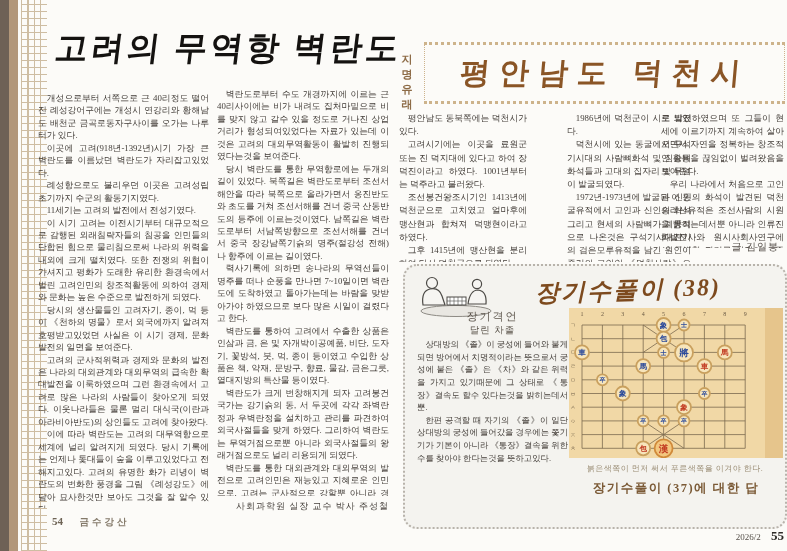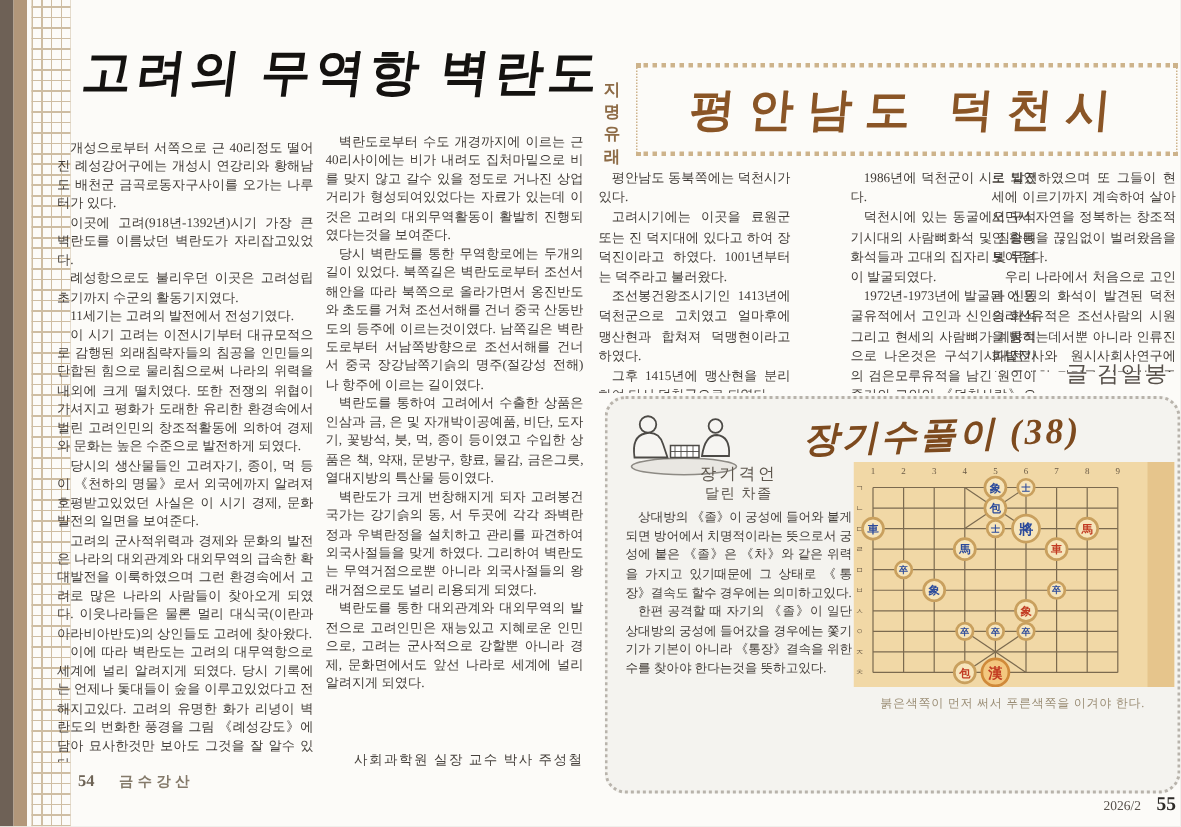--- a/index.html
+++ b/index.html
@@ -33,21 +33,21 @@
   .rp-titlebox{position:absolute;left:424px;top:42px;width:359px;height:56px;
     border-top:3px dotted #cdb38b;border-bottom:3px dotted #cdb38b;
     border-left:1px dotted #cdb38b;border-right:1px dotted #cdb38b;
     display:flex;align-items:center;justify-content:center;}
   .rp-title{font-size:30px;font-weight:900;letter-spacing:9px;color:#8a5526;
     transform:skewX(-5deg);white-space:nowrap;}
   .rp-col1{left:399px;top:112px;width:128px;height:150px;line-height:13.2px;}
   .rp-col2{left:533px;top:112px;width:124px;height:150px;line-height:13.2px;margin-left:34px;}
   .rp-col3{left:661px;top:112px;width:123px;height:136px;line-height:13.2px;}
   .rp-byline{position:absolute;left:661px;top:240px;width:118px;text-align:right;
-    font-size:15px;color:#56504a;letter-spacing:1px;}
+    font-size:10px;color:#56504a;letter-spacing:1px;}
   .rp-footer{position:absolute;left:700px;top:528px;width:84px;text-align:right;
     font-size:9px;color:#56504a;}
   .rp-footer .pagenum{font-size:13px;font-weight:bold;color:#2e2b28;margin-left:8px;}
   
   .puzzle{position:absolute;left:403px;top:264px;width:380px;height:261px;
     border:2px dotted #b8b3ab;border-radius:14px;background:#f4f3ef;}
   .pz-illustration{position:absolute;left:12px;top:6px;width:78px;height:46px;}
   .pz-title{position:absolute;left:108px;top:8px;width:230px;text-align:center;
     font-size:24px;font-weight:900;font-style:italic;color:#7d4a1e;letter-spacing:2px;
     transform:rotate(-2deg);white-space:nowrap;}
@@ -82,20 +82,21 @@
       <p>11세기는 고려의 발전에서 전성기였다.</p>
       <p>이 시기 고려는 이전시기부터 대규모적으로 감행된 외래침략자들의 침공을 인민들의 단합된 힘으로 물리침으로써 나라의 위력을 내외에 크게 떨치였다. 또한 전쟁의 위협이 가셔지고 평화가 도래한 유리한 환경속에서 벌린 고려인민의 창조적활동에 의하여 경제와 문화는 높은 수준으로 발전하게 되였다.</p>
       <p>당시의 생산물들인 고려자기, 종이, 먹 등이 《천하의 명물》로서 외국에까지 알려져 호평받고있었던 사실은 이 시기 경제, 문화발전의 일면을 보여준다.</p>
       <p>고려의 군사적위력과 경제와 문화의 발전은 나라의 대외관계와 대외무역의 급속한 확대발전을 이룩하였으며 그런 환경속에서 고려로 많은 나라의 사람들이 찾아오게 되였다. 이웃나라들은 물론 멀리 대식국(이란과 아라비아반도)의 상인들도 고려에 찾아왔다.</p>
       <p>이에 따라 벽란도는 고려의 대무역항으로 세계에 널리 알려지게 되였다. 당시 기록에는 언제나 돛대들이 숲을 이루고있었다고 전해지고있다. 고려의 유명한 화가 리녕이 벽란도의 번화한 풍경을 그림 《례성강도》에 담아 묘사한것만 보아도 그것을 잘 알수 있다.</p>
     </div>
 
   <div class="col lp-col2">
       <p>벽란도로부터 수도 개경까지에 이르는 근 40리사이에는 비가 내려도 집처마밑으로 비를 맞지 않고 갈수 있을 정도로 거나진 상업거리가 형성되여있었다는 자료가 있는데 이것은 고려의 대외무역활동이 활발히 진행되였다는것을 보여준다.</p>
       <p>당시 벽란도를 통한 무역항로에는 두개의 길이 있었다. 북쪽길은 벽란도로부터 조선서해안을 따라 북쪽으로 올라가면서 옹진반도와 초도를 거쳐 조선서해를 건너 중국 산동반도의 등주에 이르는것이였다. 남쪽길은 벽란도로부터 서남쪽방향으로 조선서해를 건너서 중국 장강남쪽기슭의 명주(절강성 전해)나 항주에 이르는 길이였다.</p>
+      <p>력사기록에 의하면 송나라의 무역선들이 명주를 떠나 순풍을 만나면 7~10일이면 벽란도에 도착하였고 돌아가는데는 바람을 맞받아가야 하였으므로 보다 많은 시일이 걸렸다고 한다.</p>
       <p>벽란도를 통하여 고려에서 수출한 상품은 인삼과 금, 은 및 자개박이공예품, 비단, 도자기, 꽃방석, 붓, 먹, 종이 등이였고 수입한 상품은 책, 약재, 문방구, 향료, 물감, 금은그릇, 열대지방의 특산물 등이였다.</p>
       <p>벽란도가 크게 번창해지게 되자 고려봉건국가는 강기슭의 동, 서 두곳에 각각 좌벽란정과 우벽란정을 설치하고 관리를 파견하여 외국사절들을 맞게 하였다. 그리하여 벽란도는 무역거점으로뿐 아니라 외국사절들의 왕래거점으로도 널리 리용되게 되였다.</p>
       <p>벽란도를 통한 대외관계와 대외무역의 발전으로 고려인민은 재능있고 지혜로운 인민으로, 고려는 군사적으로 강할뿐 아니라 경제, 문화면에서도 앞선 나라로 세계에 널리 알려지게 되였다.</p>
     </div>
 
   <div class="byline">사회과학원 실장 교수 박사 주성철</div>
 
   <div class="lp-footer">
     <span class="pagenum">54</span>
     <span class="mag">금수강산</span>
@@ -140,21 +141,21 @@
       <line x1="45" y1="25" x2="45" y2="33" stroke="#4c4a46" stroke-width=".6"></line>
       <line x1="30" y1="29" x2="49" y2="29" stroke="#4c4a46" stroke-width=".6"></line>
     </svg>
 
     <div class="pz-title">장기수풀이 (38)</div>
 
     <div class="pz-text">
       <div class="pz-heading">장기격언</div>
       <div class="pz-subheading">달린 차졸</div>
       <div>
-          <p>상대방의 《졸》이 궁성에 들어와 붙게 되면 방어에서 치명적이라는 뜻으로서 궁성에 붙은 《졸》은 《차》와 같은 위력을 가지고 있기때문에 그 상태로 《통장》결속도 할수 경우에는 의미하고있다.</p>
+          <p>상대방의 《졸》이 궁성에 들어와 붙게 되면 방어에서 치명적이라는 뜻으로서 궁성에 붙은 《졸》은 《차》와 같은 위력을 가지고 있기때문에 그 상태로 《통장》결속도 할수 있다는것을 밝히는데서뿐.</p>
           <p>한편 공격할 때 자기의 《졸》이 일단 상대방의 궁성에 들어갔을 경우에는 쫓기기가 기본이 아니라 《통장》결속을 위한 수를 찾아야 한다는것을 뜻하고있다.</p>
         </div>
     </div>
 
     <svg class="pz-board" id="board-svg" viewBox="0 0 214 150" xmlns="http://www.w3.org/2000/svg">
         <rect x="0" y="0" width="214" height="150" fill="#f1d8a6"></rect>
         <rect x="196" y="0" width="18" height="150" fill="#e6c58c"></rect>
         <line x1="13" y1="17" x2="13" y2="140.3" stroke="#7b6a4f" stroke-width="0.8"></line>
         <line x1="33.4" y1="17" x2="33.4" y2="140.3" stroke="#7b6a4f" stroke-width="0.8"></line>
         <line x1="53.8" y1="17" x2="53.8" y2="140.3" stroke="#7b6a4f" stroke-width="0.8"></line>
@@ -230,20 +231,21 @@
         <circle cx="115" cy="112.89999999999999" r="5.5" fill="#f7e5bb" stroke="#c9a05e" stroke-width="1.8"></circle>
         <text x="115" y="115.05999999999999" text-anchor="middle" font-size="6" font-weight="bold" fill="#2b4a9b" font-family="&quot;Liberation Serif&quot;,serif">卒</text>
         <circle cx="74.19999999999999" cy="140.3" r="7" fill="#f7e5bb" stroke="#c9a05e" stroke-width="1.8"></circle>
         <text x="74.19999999999999" y="143" text-anchor="middle" font-size="7.5" font-weight="bold" fill="#c23b22" font-family="&quot;Liberation Serif&quot;,serif">包</text>
         <circle cx="94.6" cy="140.3" r="9" fill="#f3c77f" stroke="#d08a3a" stroke-width="1.8"></circle>
         <text x="94.6" y="143.72" text-anchor="middle" font-size="9.5" font-weight="bold" fill="#c23b22" font-family="&quot;Liberation Serif&quot;,serif">漢</text>
       </svg>
 
     <div class="pz-caption">붉은색쪽이 먼저 써서 푸른색쪽을 이겨야 한다.</div>
 
+    <div class="pz-answer-head">장기수풀이 (37)에 대한 답</div>
   </div>
 
   <div class="rp-footer">
     <span>2026/2</span>
     <span class="pagenum">55</span>
   </div>
 
 </div>
 
 </body></html>

